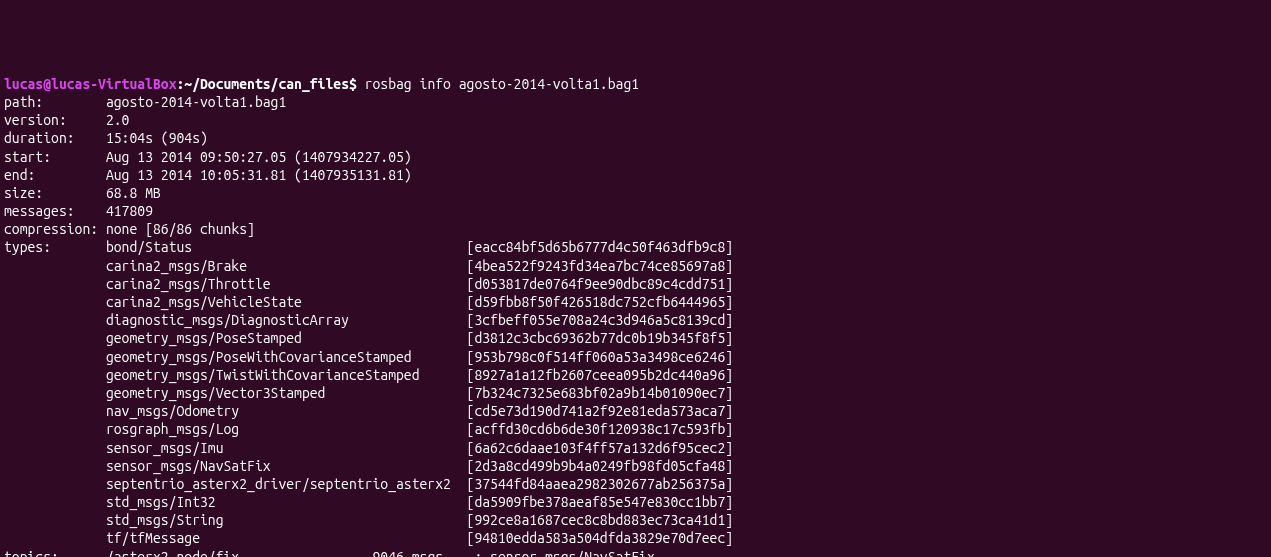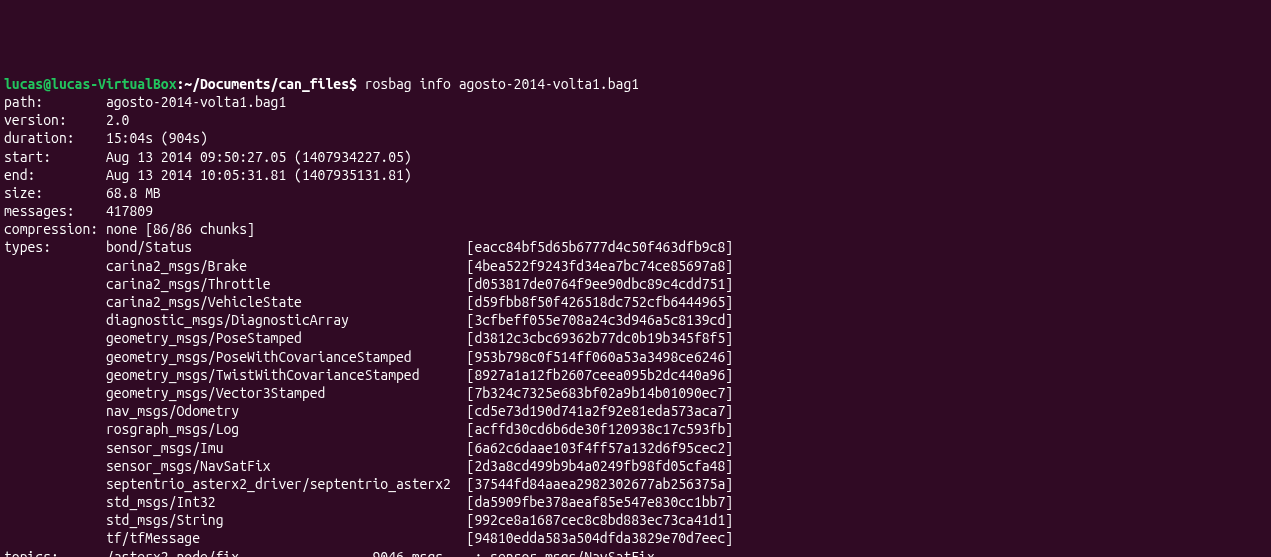--- a/index.html
+++ b/index.html
@@ -9,21 +9,21 @@
       font-family: 'Ubuntu Mono', 'Consolas', 'Courier New', monospace;
       font-size: 14px;
       line-height: 1.3;
       padding: 2px 4px;
       white-space: pre;
       width: 1271px;
     }
     .prompt {
       font-weight: bold;
     }
-    .prompt-user { color: #22c55e; }
+    .prompt-user { color: #d946ef; }
     .prompt-path { color: #ffffff; }
     .line { display: block; }
   </style>
 </head>
 <body>
 
 
 
 <div><span class="line"><span class="prompt prompt-user">lucas@lucas-VirtualBox</span><span class="prompt">:</span><span class="prompt prompt-path">~/Documents/can_files</span><span class="prompt">$ </span><span>rosbag info agosto-2014-volta1.bag1</span></span><span class="line"><span>path:</span>        <span>agosto-2014-volta1.bag1</span></span><span class="line"><span>version:</span>     <span>2.0</span></span><span class="line"><span>duration:</span>    <span>15:04s (904s)</span></span><span class="line"><span>start:</span>       <span>Aug 13 2014 09:50:27.05 (1407934227.05)</span></span><span class="line"><span>end:</span>         <span>Aug 13 2014 10:05:31.81 (1407935131.81)</span></span><span class="line"><span>size:</span>        <span>68.8 MB</span></span><span class="line"><span>messages:</span>    <span>417809</span></span><span class="line"><span>compression:</span> <span>none [86/86 chunks]</span></span><div id="types-block"><span class="line"><span>types:       </span><span>bond/Status                                   </span><span>[eacc84bf5d65b6777d4c50f463dfb9c8]</span></span><span class="line"><span>             </span><span>carina2_msgs/Brake                            </span><span>[4bea522f9243fd34ea7bc74ce85697a8]</span></span><span class="line"><span>             </span><span>carina2_msgs/Throttle                         </span><span>[d053817de0764f9ee90dbc89c4cdd751]</span></span><span class="line"><span>             </span><span>carina2_msgs/VehicleState                     </span><span>[d59fbb8f50f426518dc752cfb6444965]</span></span><span class="line"><span>             </span><span>diagnostic_msgs/DiagnosticArray               </span><span>[3cfbeff055e708a24c3d946a5c8139cd]</span></span><span class="line"><span>             </span><span>geometry_msgs/PoseStamped                     </span><span>[d3812c3cbc69362b77dc0b19b345f8f5]</span></span><span class="line"><span>             </span><span>geometry_msgs/PoseWithCovarianceStamped       </span><span>[953b798c0f514ff060a53a3498ce6246]</span></span><span class="line"><span>             </span><span>geometry_msgs/TwistWithCovarianceStamped      </span><span>[8927a1a12fb2607ceea095b2dc440a96]</span></span><span class="line"><span>             </span><span>geometry_msgs/Vector3Stamped                  </span><span>[7b324c7325e683bf02a9b14b01090ec7]</span></span><span class="line"><span>             </span><span>nav_msgs/Odometry                             </span><span>[cd5e73d190d741a2f92e81eda573aca7]</span></span><span class="line"><span>             </span><span>rosgraph_msgs/Log                             </span><span>[acffd30cd6b6de30f120938c17c593fb]</span></span><span class="line"><span>             </span><span>sensor_msgs/Imu                               </span><span>[6a62c6daae103f4ff57a132d6f95cec2]</span></span><span class="line"><span>             </span><span>sensor_msgs/NavSatFix                         </span><span>[2d3a8cd499b9b4a0249fb98fd05cfa48]</span></span><span class="line"><span>             </span><span>septentrio_asterx2_driver/septentrio_asterx2  </span><span>[37544fd84aaea2982302677ab256375a]</span></span><span class="line"><span>             </span><span>std_msgs/Int32                                </span><span>[da5909fbe378aeaf85e547e830cc1bb7]</span></span><span class="line"><span>             </span><span>std_msgs/String                               </span><span>[992ce8a1687cec8c8bd883ec73ca41d1]</span></span><span class="line"><span>             </span><span>tf/tfMessage                                  </span><span>[94810edda583a504dfda3829e70d7eec]</span></span></div><div id="topics-block"><span class="line"><span>topics:      </span><span>/asterx2_node/fix               </span><span>  9046</span><span> msgs    </span><span>: </span><span>sensor_msgs/NavSatFix</span></span></div></div>
 

